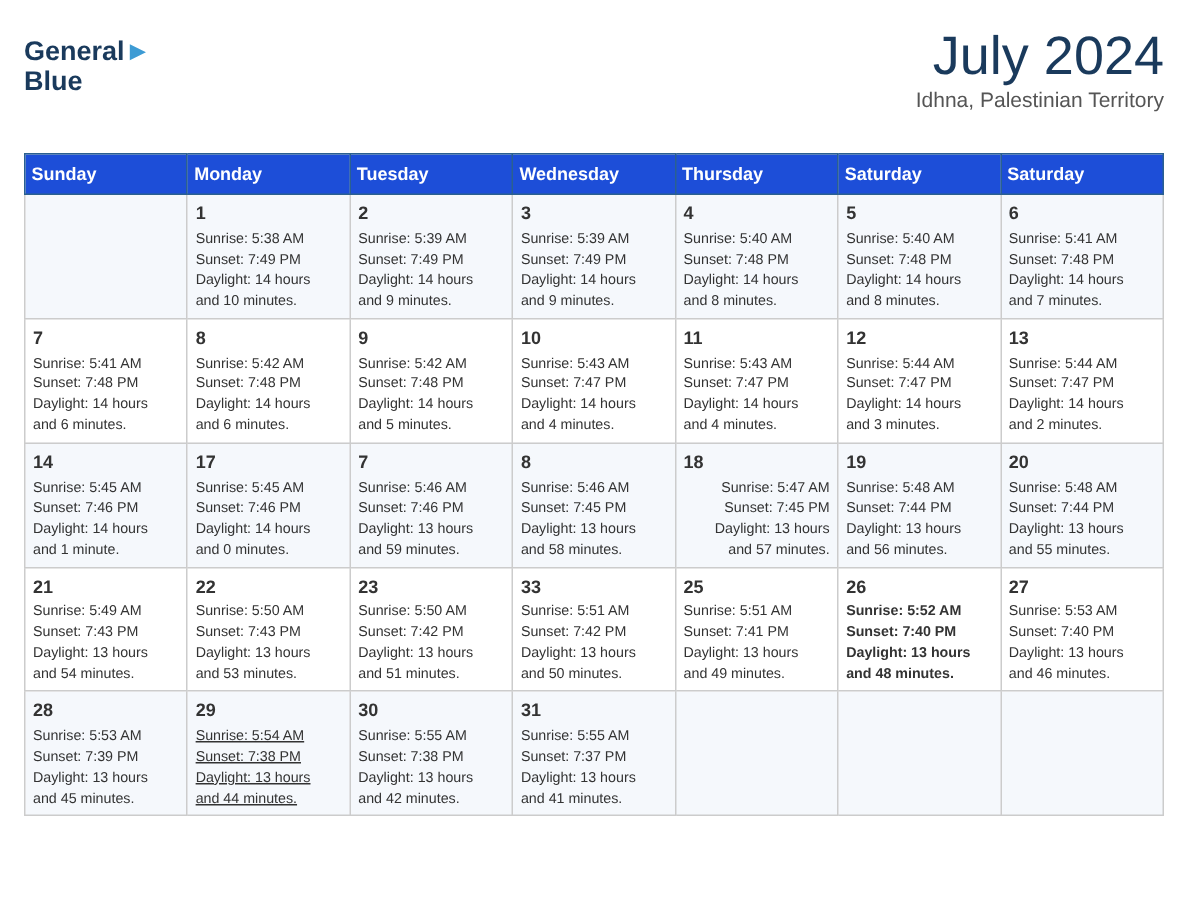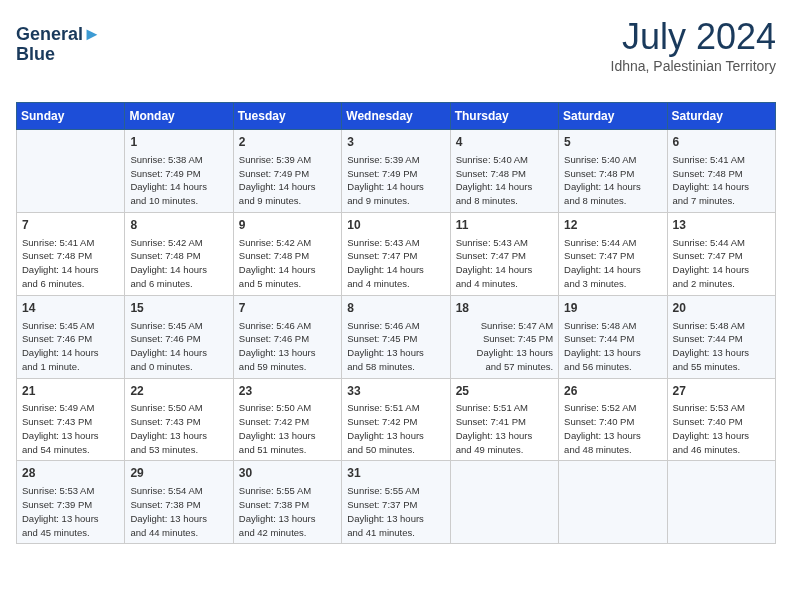--- a/index.html
+++ b/index.html
@@ -213,21 +213,21 @@
       </tr>
       <tr>
         <td>
           <span class="day-num">14</span>
           <div class="cell-content" style="white-space: pre-line;">Sunrise: 5:45 AM
 Sunset: 7:46 PM
 Daylight: 14 hours
 and 1 minute.</div>
         </td>
         <td>
-          <span class="day-num">15</span>
+          <span class="day-num">17</span>
           <div class="cell-content" style="white-space: pre-line;">Sunrise: 5:45 AM
 Sunset: 7:46 PM
 Daylight: 14 hours
 and 0 minutes.</div>
         </td>
         <td>
           <span class="day-num">7</span>
           <div class="cell-content" style="white-space: pre-line;">Sunrise: 5:46 AM
 Sunset: 7:46 PM
 Daylight: 13 hours
@@ -293,21 +293,21 @@
         </td>
         <td>
           <span class="day-num">25</span>
           <div class="cell-content" style="white-space: pre-line;">Sunrise: 5:51 AM
 Sunset: 7:41 PM
 Daylight: 13 hours
 and 49 minutes.</div>
         </td>
         <td>
           <span class="day-num">26</span>
-          <div class="cell-content" style="white-space: pre-line;">Sunrise: 5:52 AM
+          <div class="cell-content" style="white-space: pre-line; font-weight: bold;">Sunrise: 5:52 AM
 Sunset: 7:40 PM
 Daylight: 13 hours
 and 48 minutes.</div>
         </td>
         <td>
           <span class="day-num">27</span>
           <div class="cell-content" style="white-space: pre-line;">Sunrise: 5:53 AM
 Sunset: 7:40 PM
 Daylight: 13 hours
 and 46 minutes.</div>
@@ -316,21 +316,21 @@
       <tr>
         <td>
           <span class="day-num">28</span>
           <div class="cell-content" style="white-space: pre-line;">Sunrise: 5:53 AM
 Sunset: 7:39 PM
 Daylight: 13 hours
 and 45 minutes.</div>
         </td>
         <td>
           <span class="day-num">29</span>
-          <div class="cell-content" style="white-space: pre-line;">Sunrise: 5:54 AM
+          <div class="cell-content" style="white-space: pre-line; text-decoration: underline;">Sunrise: 5:54 AM
 Sunset: 7:38 PM
 Daylight: 13 hours
 and 44 minutes.</div>
         </td>
         <td>
           <span class="day-num">30</span>
           <div class="cell-content" style="white-space: pre-line;">Sunrise: 5:55 AM
 Sunset: 7:38 PM
 Daylight: 13 hours
 and 42 minutes.</div>

